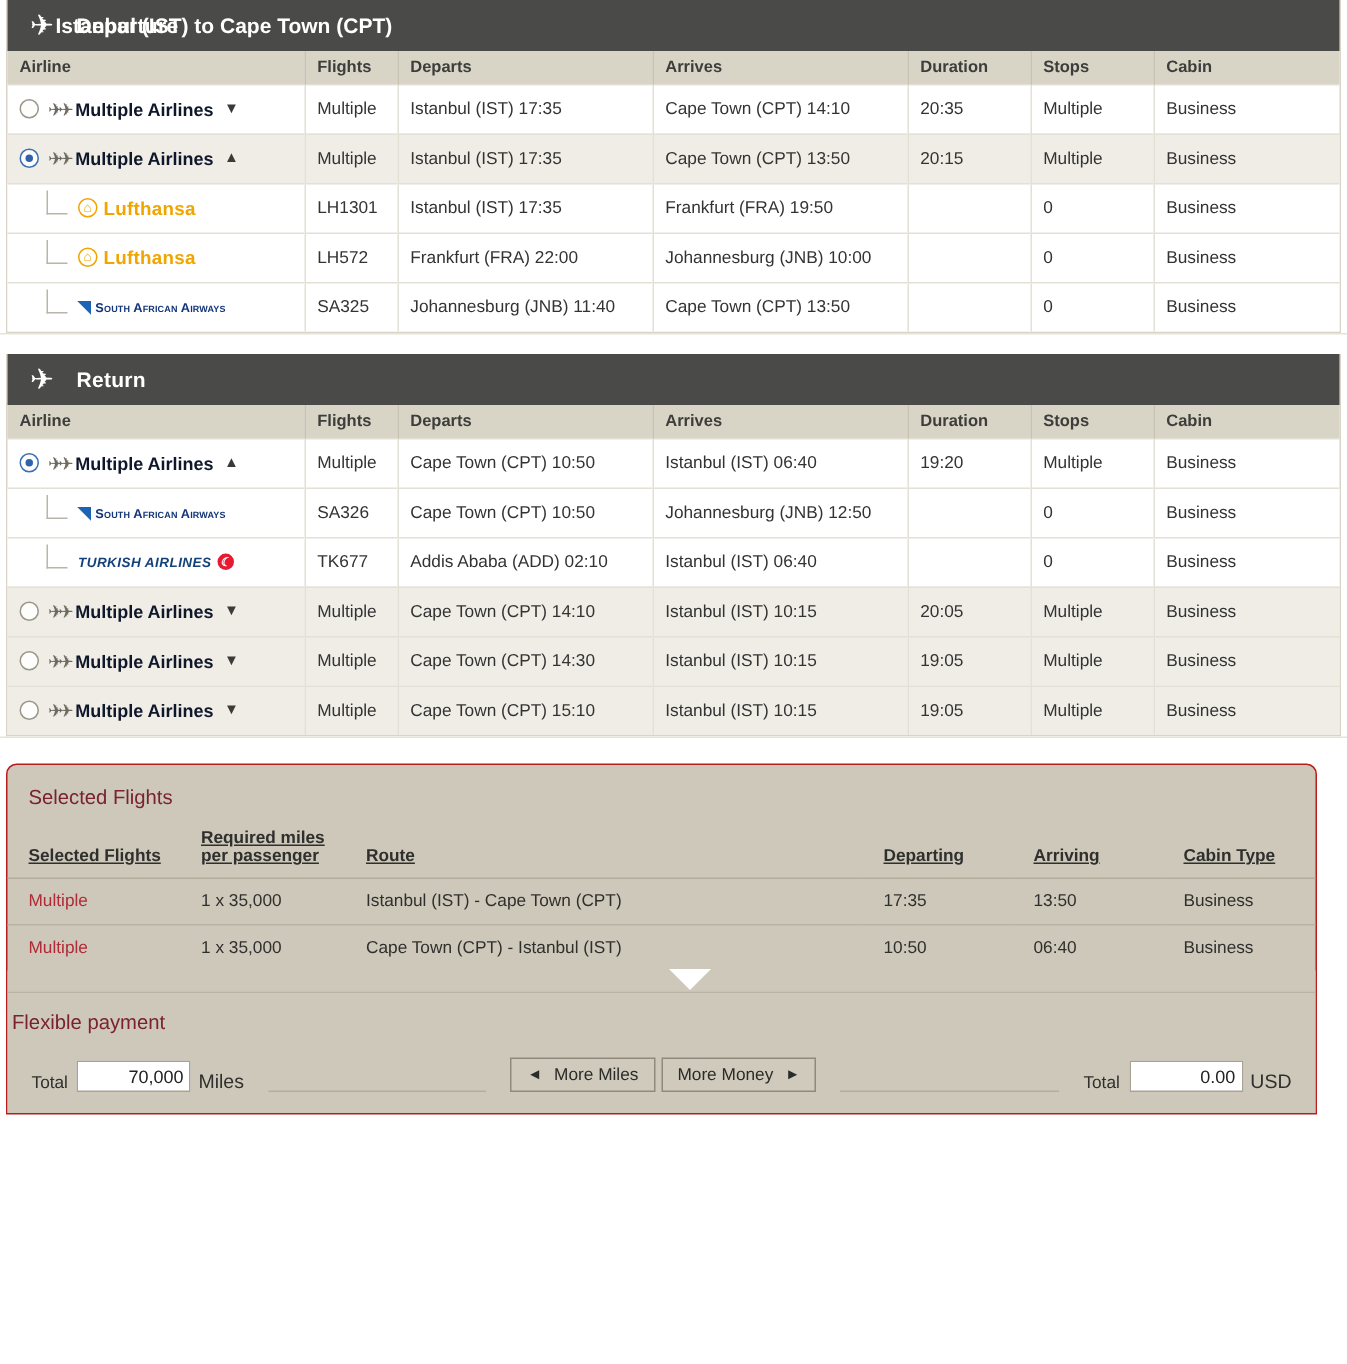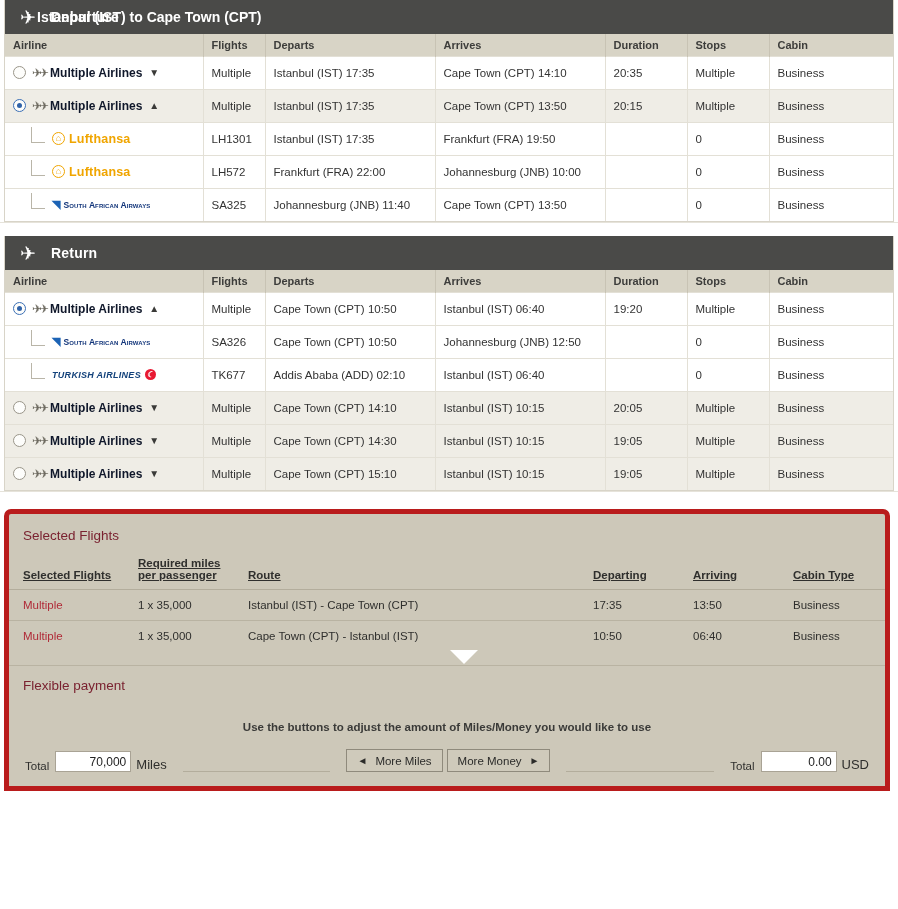--- a/index.html
+++ b/index.html
@@ -151,23 +151,23 @@
     display: inline-block; width: 11px; height: 11px; border-radius: 50%;
     background: #e81932; color:#fff; font-size: 8px; line-height: 11px;
     text-align: center; margin-left: 4px;
   }
 
   .gap { height: 10px; background: #ffffff; }
   .sep-shadow { height: 4px; background: #ffffff; border-top: 1px solid #e6e3da; }
 
   
   .sel-wrap {
-    margin: 14px 8px 0 4px;
+    margin: 14px 20px 0 4px;
     background: #cdc8b9;
-    border: 5px solid #b91c1c;
+    border: 1px solid #b91c1c;
     border-radius: 7px 7px 0 0;
     padding: 12px 0 0 0;
   }
   .sel-title {
     color: #7a2230;
     font-size: 13.5px;
     padding: 2px 0 10px 14px;
   }
   table.sel {
     width: 100%;
@@ -205,21 +205,21 @@
     border-left: 14px solid transparent;
     border-right: 14px solid transparent;
     border-top: 14px solid #ffffff;
   }
 
   .flex-pay {
     background: #cdc8b9;
     border-top: 1px solid #b9b3a2;
     padding: 12px 0 0 0;
   }
-  .flex-title { color: #7a2230; font-size: 13.5px; padding-left: 14px; }
+  .flex-title { color: #7a2230; font-size: 13.5px; padding-left: 3px; }
   .flex-help {
     text-align: center;
     font-size: 11.5px;
     font-weight: bold;
     color: #3a3a38;
     margin-top: 28px;
   }
   .pay-row {
     display: flex;
     align-items: flex-end;
@@ -534,21 +534,20 @@
       </tr>
     </tbody>
   </table>
 
   <div class="notch-row">
     <div class="notch"></div>
   </div>
 
   <div class="flex-pay">
     <div class="flex-title">Flexible payment</div>
-    <div class="flex-help">Use the buttons to adjust the amount of Miles/Money you would like to use</div>
 
     <div class="pay-row">
       <span class="pay-label">Total</span>
       <input class="pay-input" type="text" value="70,000" style="">
       <span class="pay-unit">Miles</span>
 
       <span class="rule"></span>
 
       <button class="btn">
         <span class="arr">◄</span>

